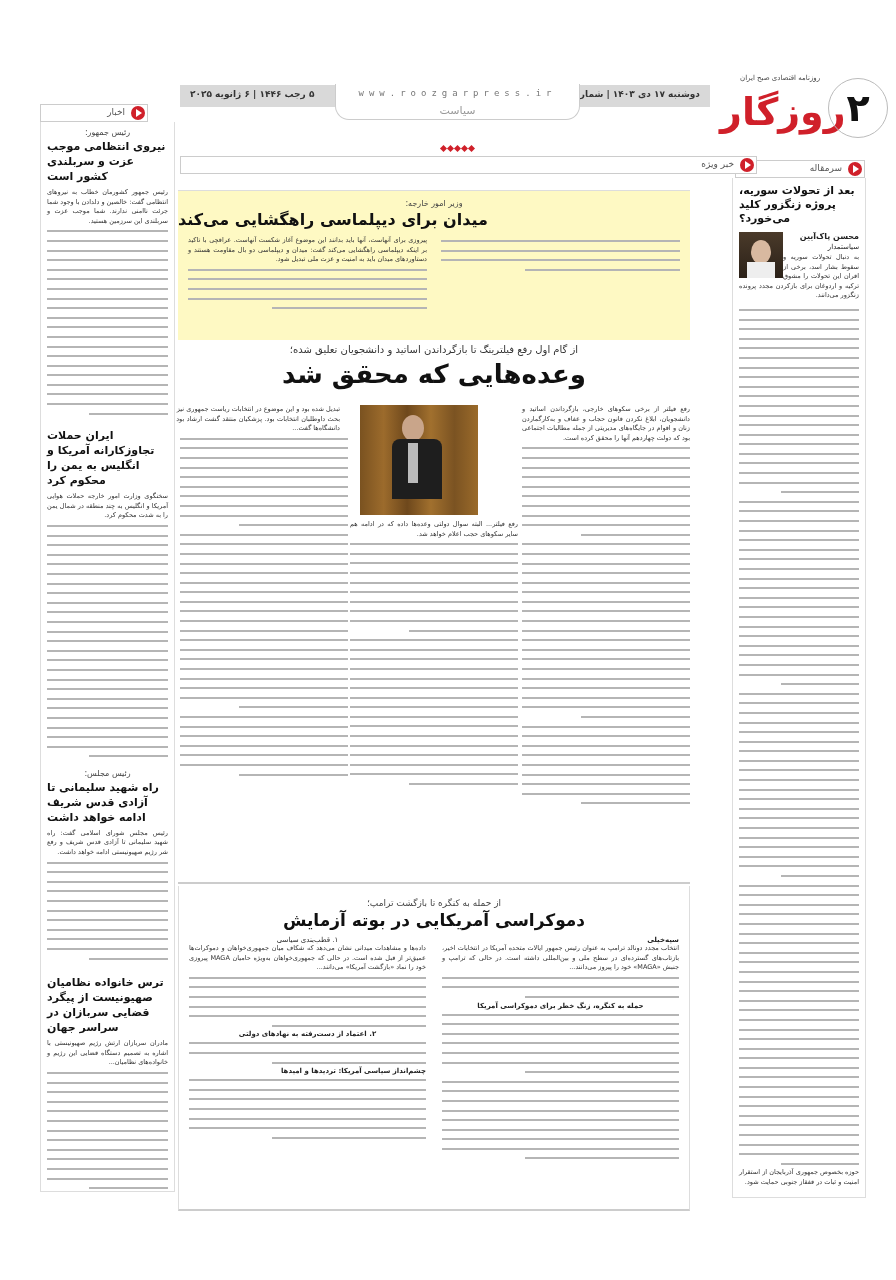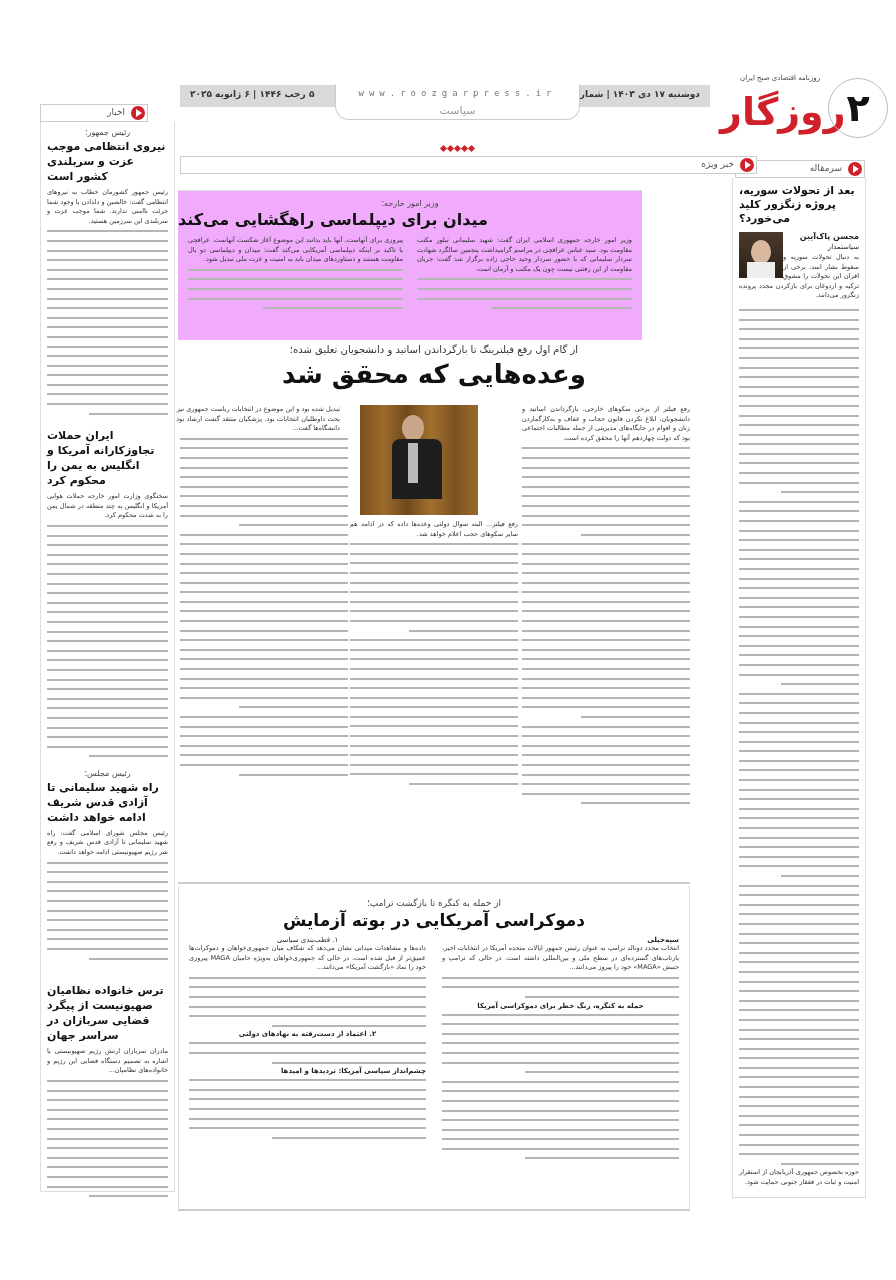--- a/index.html
+++ b/index.html
@@ -18,21 +18,21 @@
 .tag-head{position:absolute;height:18px;border:1px solid #ccc;background:#fff;font-size:9px;color:#555;padding:2px 22px 0 6px}
 .tag-dot{position:absolute;right:2px;top:1px;width:14px;height:14px;border-radius:50%;background:#d0202a}
 .tag-dot::after{content:"";position:absolute;left:5px;top:3px;border-left:6px solid #fff;border-top:4px solid transparent;border-bottom:4px solid transparent}
 .col{position:absolute;border:1px solid #ddd;background:#fff}
 .kicker{font-size:8px;color:#444;text-align:center;margin-bottom:2px}
 .h-small{font-size:12px;font-weight:bold;text-align:left;line-height:17px;color:#111}
 .body{font-size:6.5px;line-height:9.6px;color:#333;text-align:justify}
 .filler{height:9.6px;position:relative}
 .filler::before{content:"";position:absolute;right:0;left:0;top:4px;height:2px;background:#b5b5b5}
 .filler.short::before{left:35%}
-.grey-box{position:absolute;left:178px;top:190px;width:464px;height:150px;background:#f0abfc;border-top:1px solid #ddd}
+.grey-box{position:absolute;left:178px;top:190px;width:512px;height:150px;background:#fef9c3;border-top:1px solid #ddd}
 .red-ornament{position:absolute;left:415px;top:136px;width:60px;height:8px;}
 .red-ornament span{display:inline-block;width:5px;height:5px;background:#d0202a;margin:0 1px;transform:rotate(45deg)}
 .photo{background:linear-gradient(90deg,#7a5220 0%,#9c6b2c 20%,#6e481c 40%,#a1702e 60%,#7b5322 80%,#9a6a2a 100%)}
 .divider{position:absolute;height:1px;background:#bbb}
 </style>
 </head>
 <body>
 
 <div class="topbar">
   <span class="right">دوشنبه ۱۷ دی ۱۴۰۳ | شماره پیاپی ۱۹۸۰</span>
@@ -161,28 +161,27 @@
 
 <div class="tag-head" style="left:180px;top:156px;width:577px">
   <span class="tag-dot"></span>
   <span>خبر ویژه</span>
 </div>
 <div class="grey-box">
   <div class="kicker" style="margin-top:8px">وزیر امور خارجه:</div>
   <div class="h-small" style="font-size:16px;line-height:20px">میدان برای دیپلماسی راهگشایی می‌کند</div>
   <div style="display:flex;gap:14px;padding:6px 10px 0">
     <div style="flex:1">
-      <div class="body">وزیر امور خارجه جمهوری اسلامی ایران گفت: شهید سلیمانی تبلور مکتب مقاومت بود. سید عباس عراقچی در مراسم گرامیداشت پنجمین سالگرد شهادت سردار سلیمانی که با حضور سردار وحید حاجی زاده برگزار شد گفت: جریان مقاومت از این رفتنی نیست چون یک مکتب و آرمان است.</div>
       <div class="filler"></div>
         <div class="filler"></div>
         <div class="filler"></div>
         <div class="filler short"></div>
     </div>
     <div style="flex:1">
-      <div class="body">پیروزی برای آنهاست، آنها باید بدانند این موضوع آغاز شکست آنهاست. عراقچی با تاکید بر اینکه دیپلماسی آمریکایی می‌کند گفت: میدان و دیپلماسی دو بال مقاومت هستند و دستاوردهای میدان باید به امنیت و عزت ملی تبدیل شود.</div>
+      <div class="body">پیروزی برای آنهاست، آنها باید بدانند این موضوع آغاز شکست آنهاست. عراقچی با تاکید بر اینکه دیپلماسی راهگشایی می‌کند گفت: میدان و دیپلماسی دو بال مقاومت هستند و دستاوردهای میدان باید به امنیت و عزت ملی تبدیل شود.</div>
       <div class="filler"></div>
         <div class="filler"></div>
         <div class="filler"></div>
         <div class="filler"></div>
         <div class="filler short"></div>
     </div>
   </div>
 </div>
 
 <div class="abs" style="left:178px;top:340px;width:512px;text-align:center">
@@ -427,21 +426,21 @@
       <div class="filler"></div>
       <div class="filler"></div>
       <div class="filler"></div>
       <div class="filler"></div>
       <div class="filler"></div>
       <div class="filler"></div>
       <div class="filler"></div>
       <div class="filler"></div>
       <div class="filler short"></div>
   </div>
-  <div style="margin-top:20px">
+  <div style="margin-top:12px">
     <div class="h-small" style="font-size:11px;line-height:15px">ترس خانواده نظامیان صهیونیست از پیگرد قضایی سربازان در سراسر جهان</div>
     <div class="body" style="margin-top:4px">مادران سربازان ارتش رژیم صهیونیستی با اشاره به تصمیم دستگاه قضایی این رژیم و خانواده‌های نظامیان...</div>
     <div class="filler"></div>
       <div class="filler"></div>
       <div class="filler"></div>
       <div class="filler"></div>
       <div class="filler"></div>
       <div class="filler"></div>
       <div class="filler"></div>
       <div class="filler"></div>

